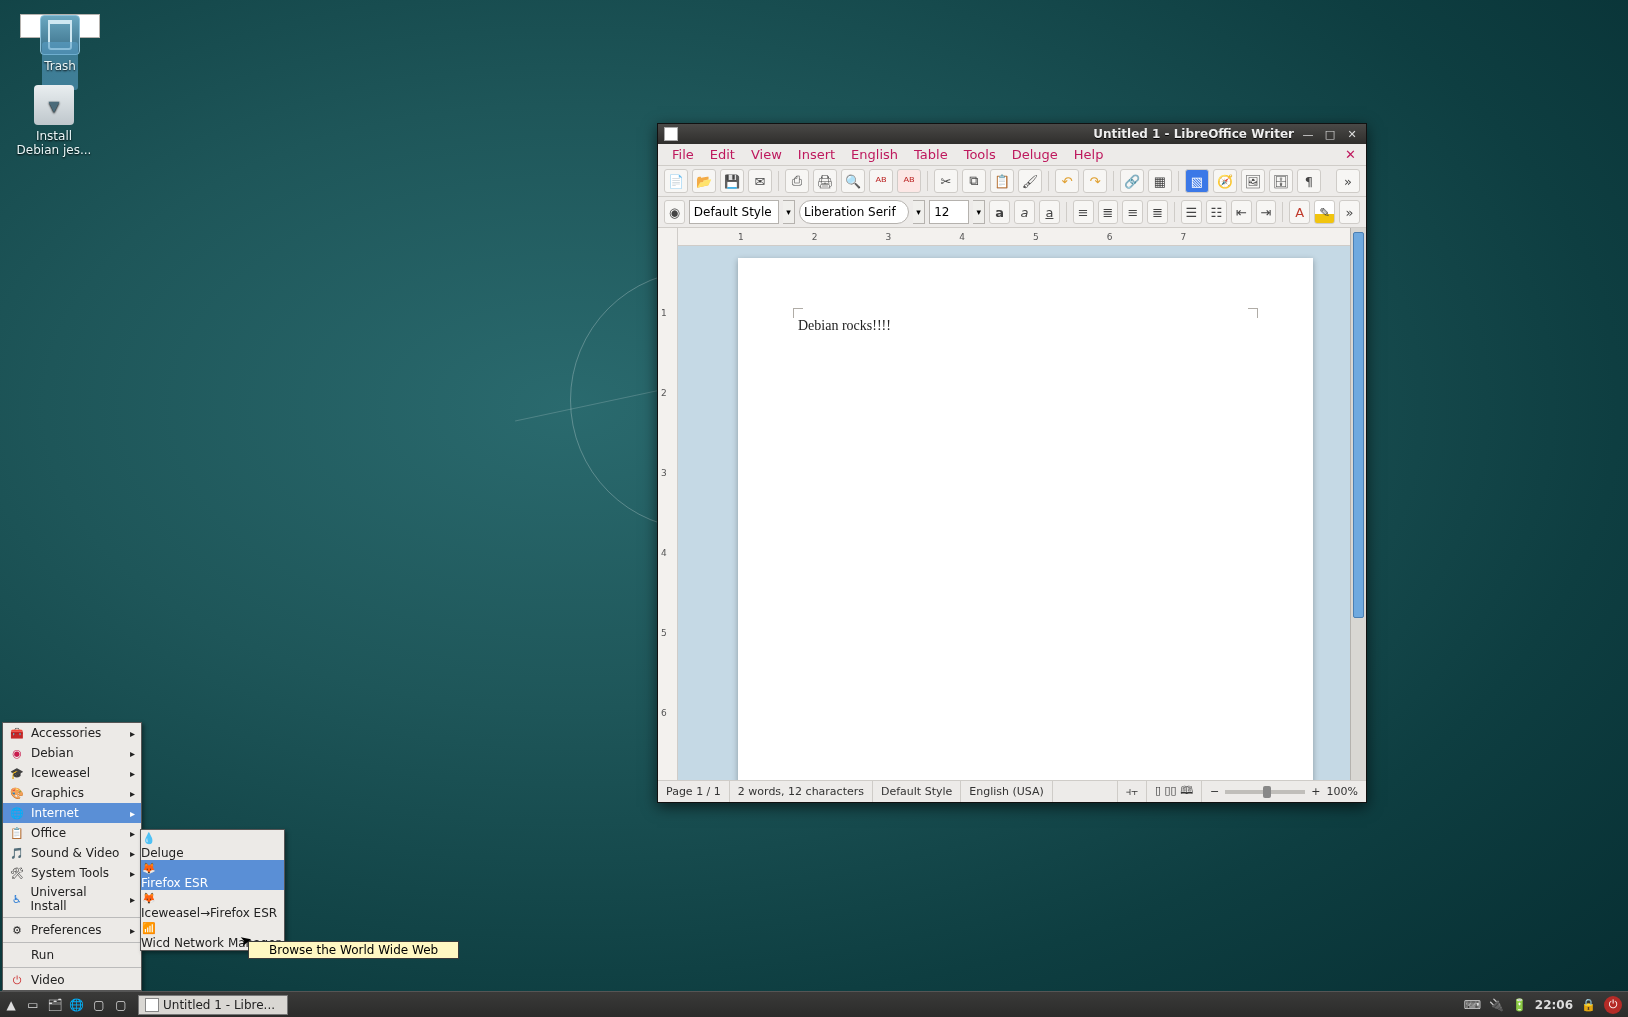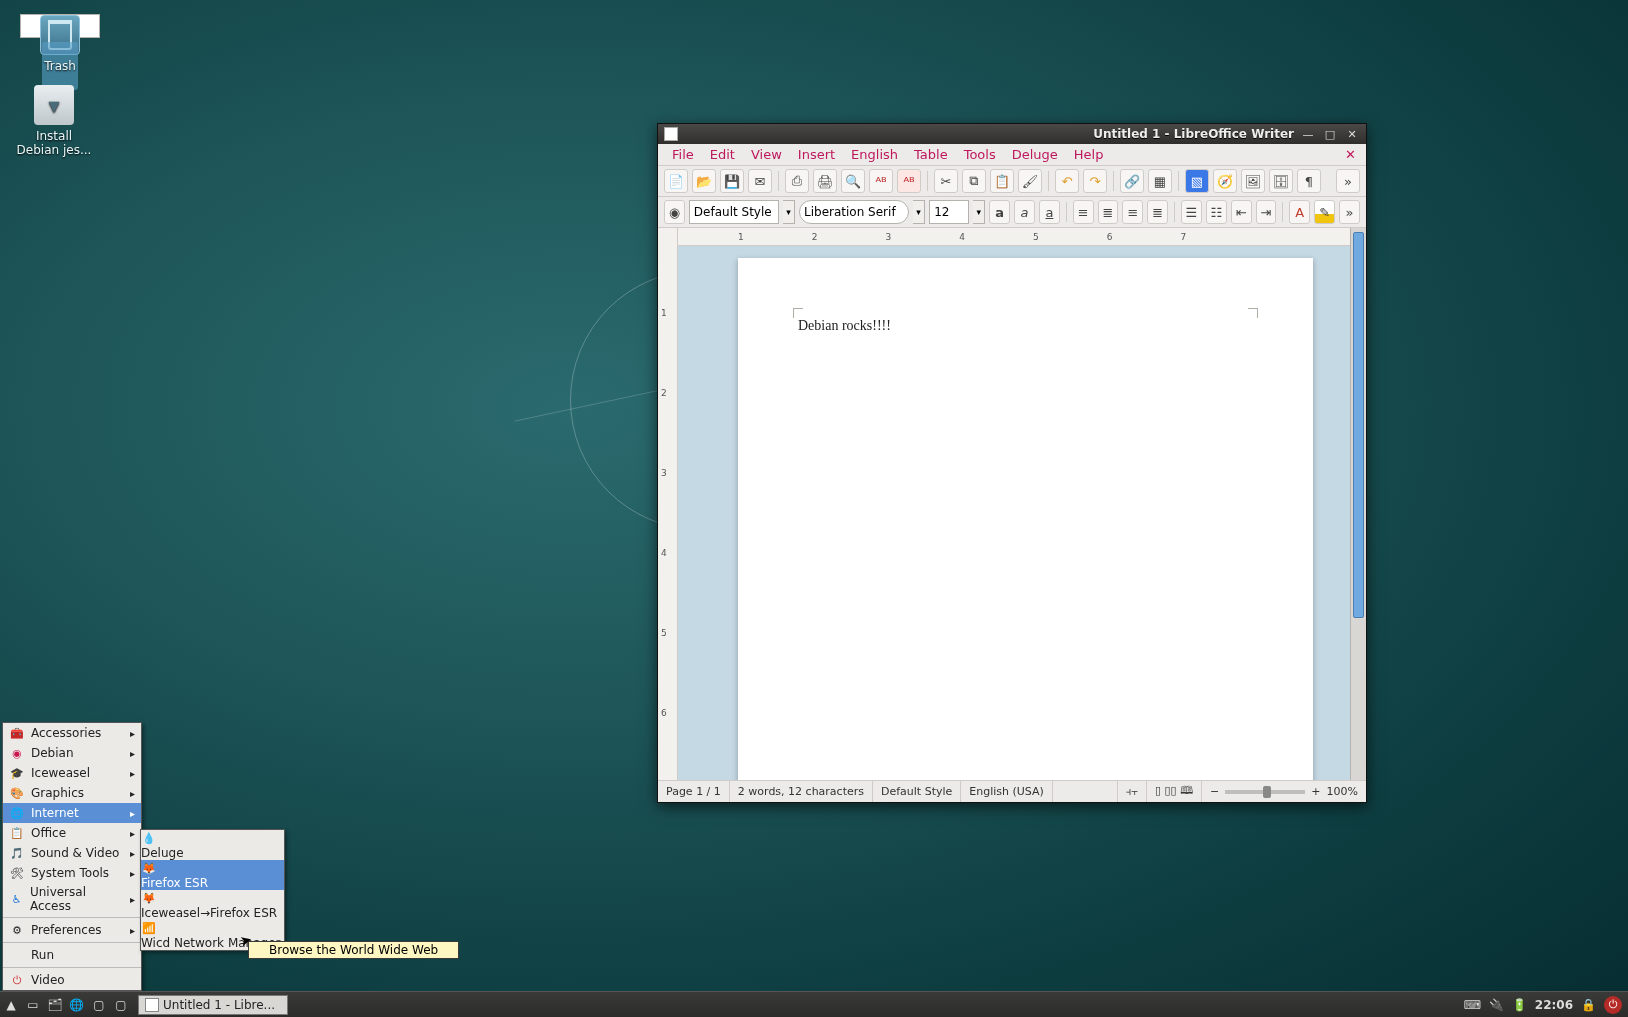--- a/index.html
+++ b/index.html
@@ -284,21 +284,21 @@
       <span>Sound &amp; Video</span>
       <span class="arw">▸</span>
     </div>
   <div class="mi">
       <span class="ic">🛠</span>
       <span>System Tools</span>
       <span class="arw">▸</span>
     </div>
   <div class="mi">
       <span class="ic" style="color:#2a7bd4">♿</span>
-      <span>Universal Access</span>
+      <span>Universal Install</span>
       <span class="arw">▸</span>
     </div>
   <div class="sep"></div>
   <div class="mi">
       <span class="ic">⚙</span>
       <span>Preferences</span>
       <span class="arw">▸</span>
     </div>
   <div class="sep"></div>
   <div class="mi">

